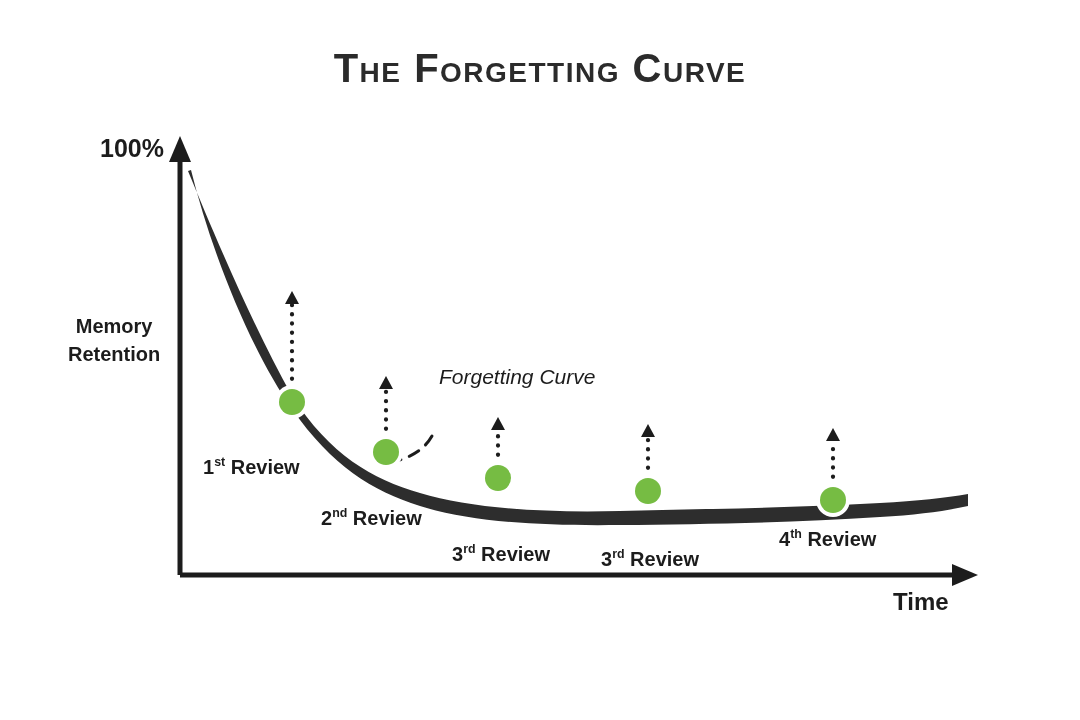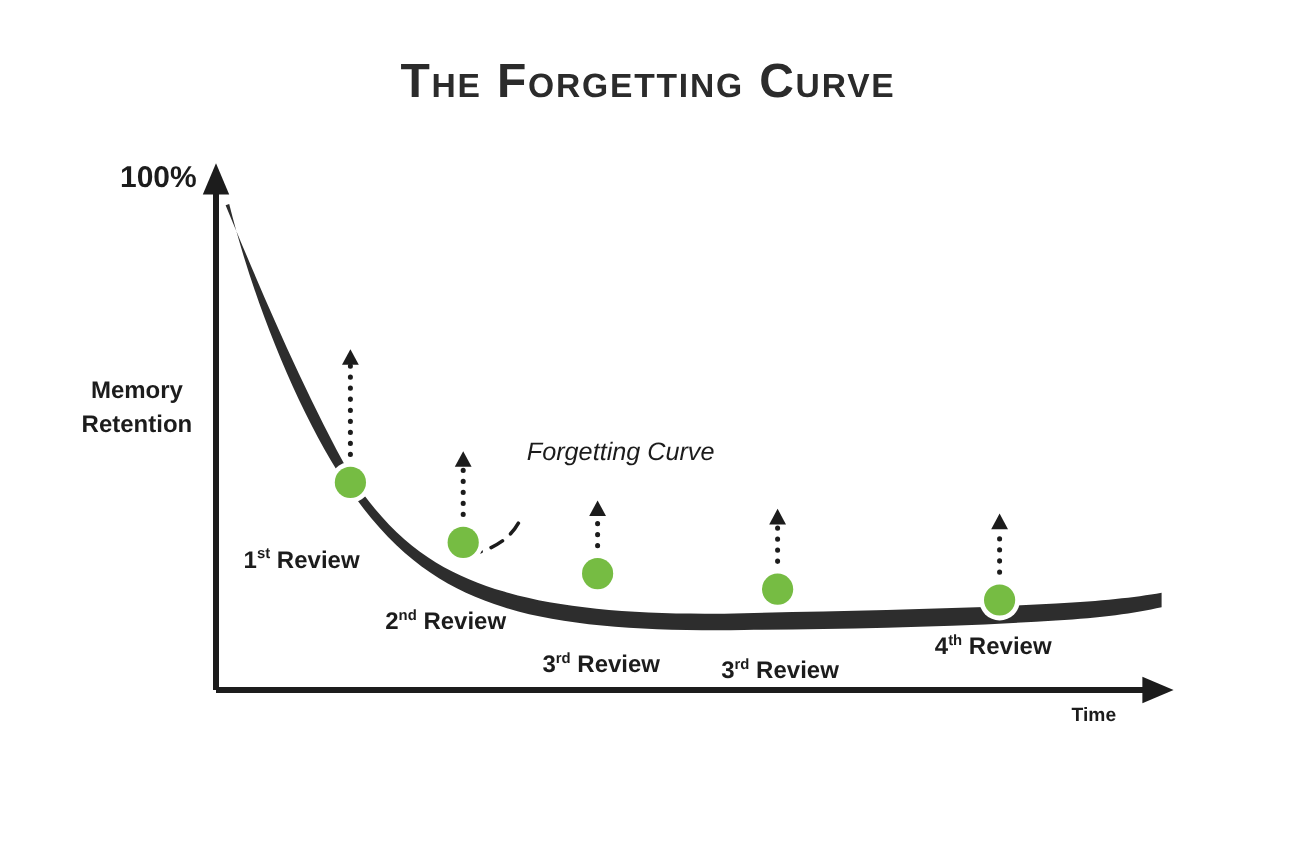--- a/index.html
+++ b/index.html
@@ -58,21 +58,21 @@
   .lbl-memory {
     left: 68px;
     top: 312px;
     font-size: 20px;
     line-height: 28px;
     text-align: center;
   }
   .lbl-time {
     left: 893px;
     top: 588px;
-    font-size: 16px;
+    font-size: 24px;
   }
 
   
   .review-label {
     position: absolute;
     font-family: "Liberation Sans", sans-serif;
     font-weight: bold;
     font-size: 20px;
     color: #1c1c1c;
     white-space: nowrap;

